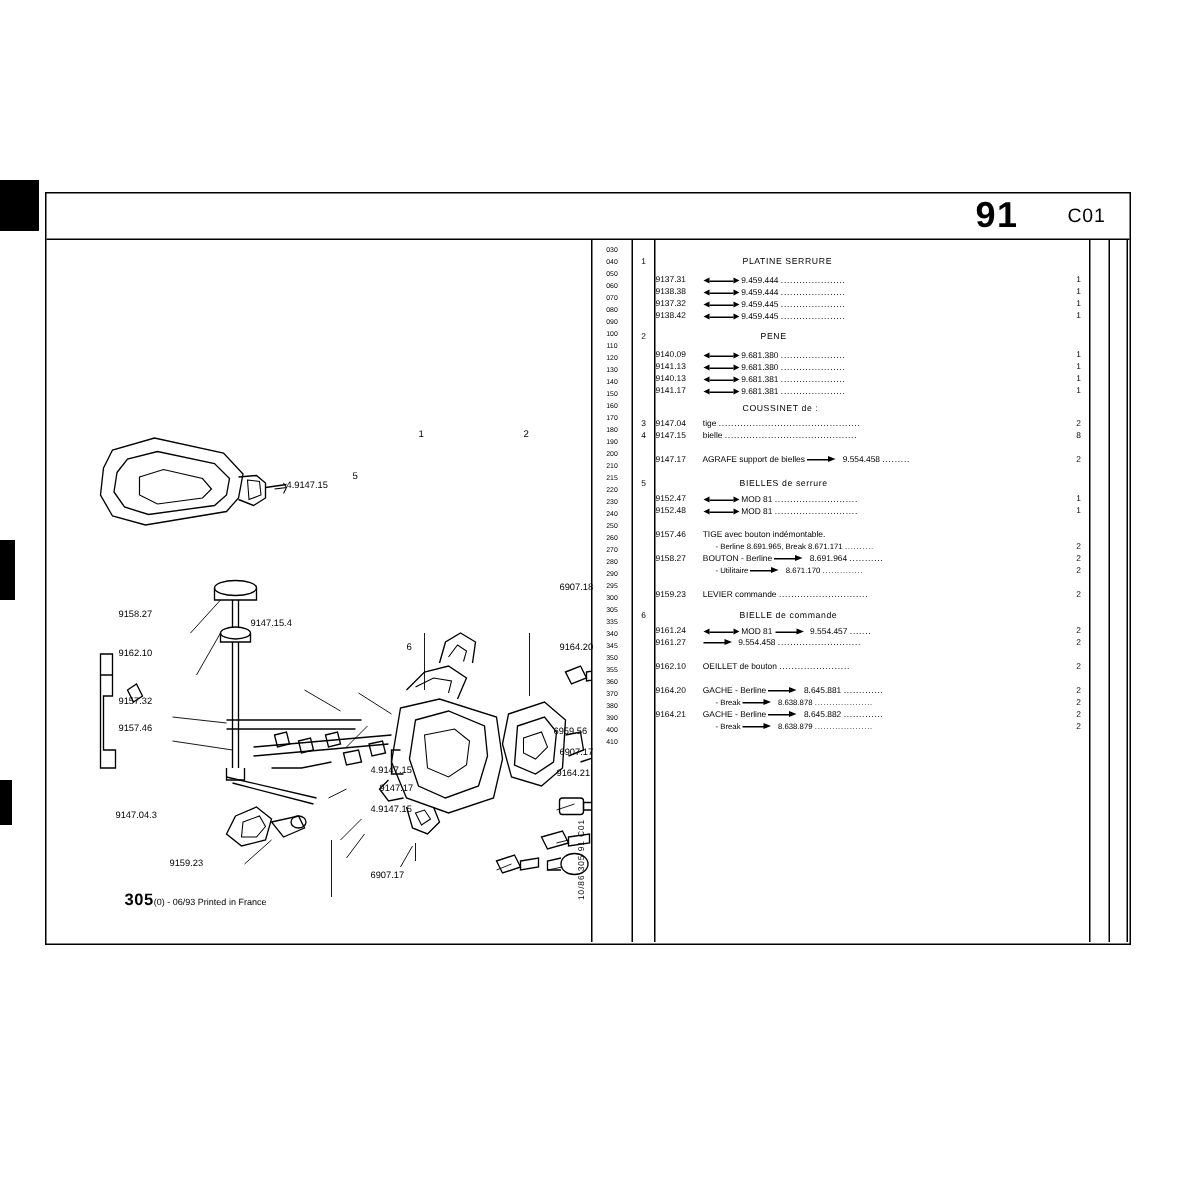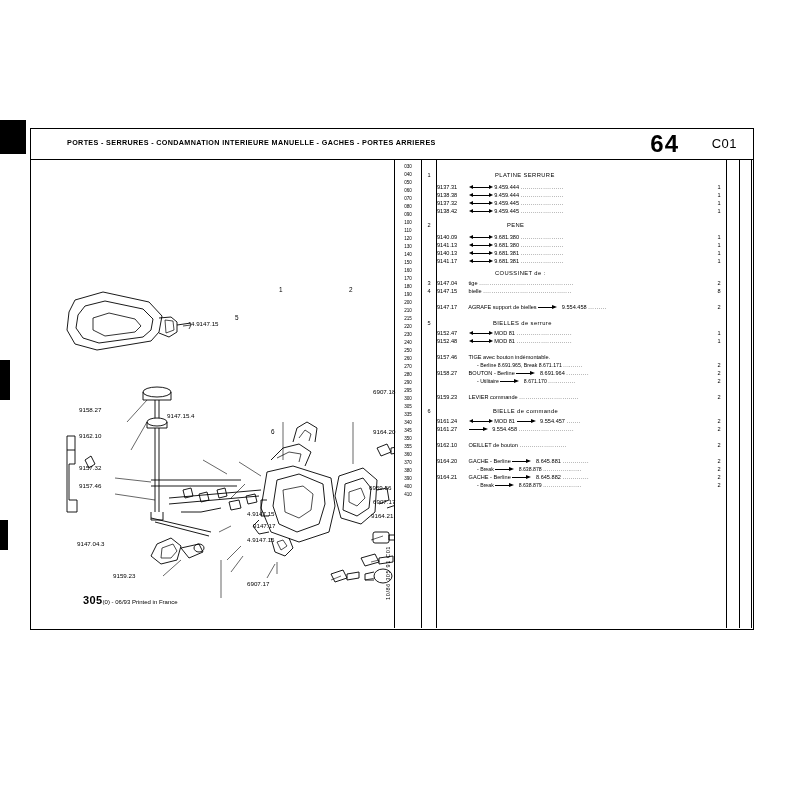--- a/index.html
+++ b/index.html
@@ -69,22 +69,21 @@
 
 <div class="page">
 
   <div class="bind b1"></div>
   <div class="bind b2"></div>
   <div class="bind b3"></div>
 
   <div class="sheet">
 
     <div class="header">
-      <div class="title">PORTES - SERRURES - CONDAMNATION INTERIEURE MANUELLE - GACHES - PORTES ARRIERES</div>
-      <div class="pagenum">64</div>
+      <div class="pagenum">91</div>
       <div class="code">C01</div>
     </div>
 
     <div class="body">
 
       <div class="left">
         <svg class="dwg" viewBox="0 0 363 468">
           <g fill="none" stroke="#000" stroke-width="0.9">
 
             <path d="M38 152 L44 140 L72 132 L118 142 L131 156 L128 172 L120 181 L66 190 L44 184 L36 170 Z"></path>

